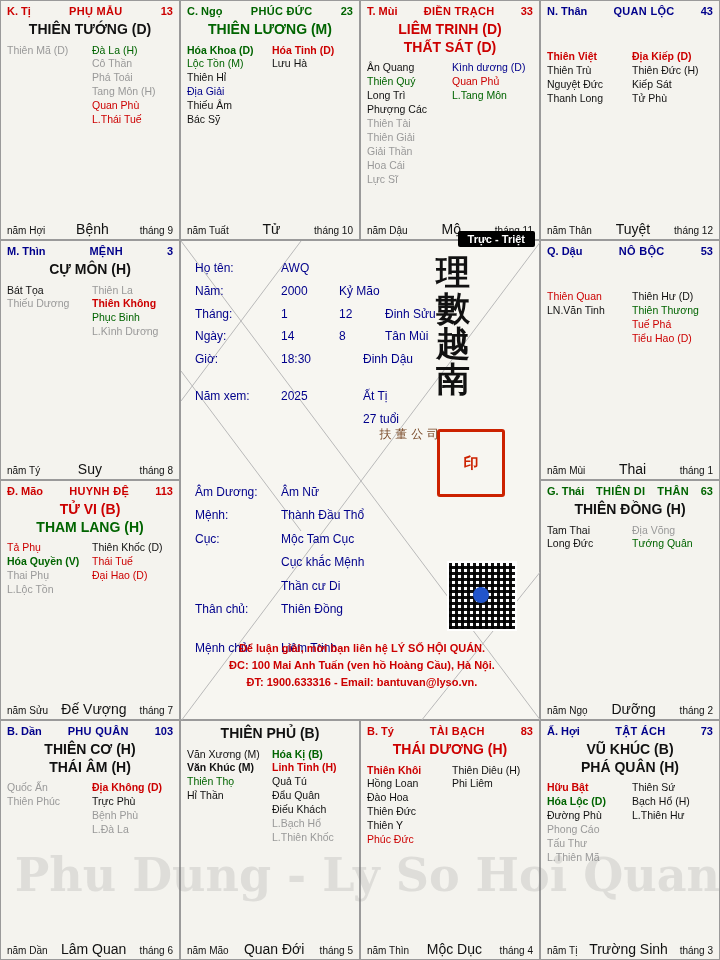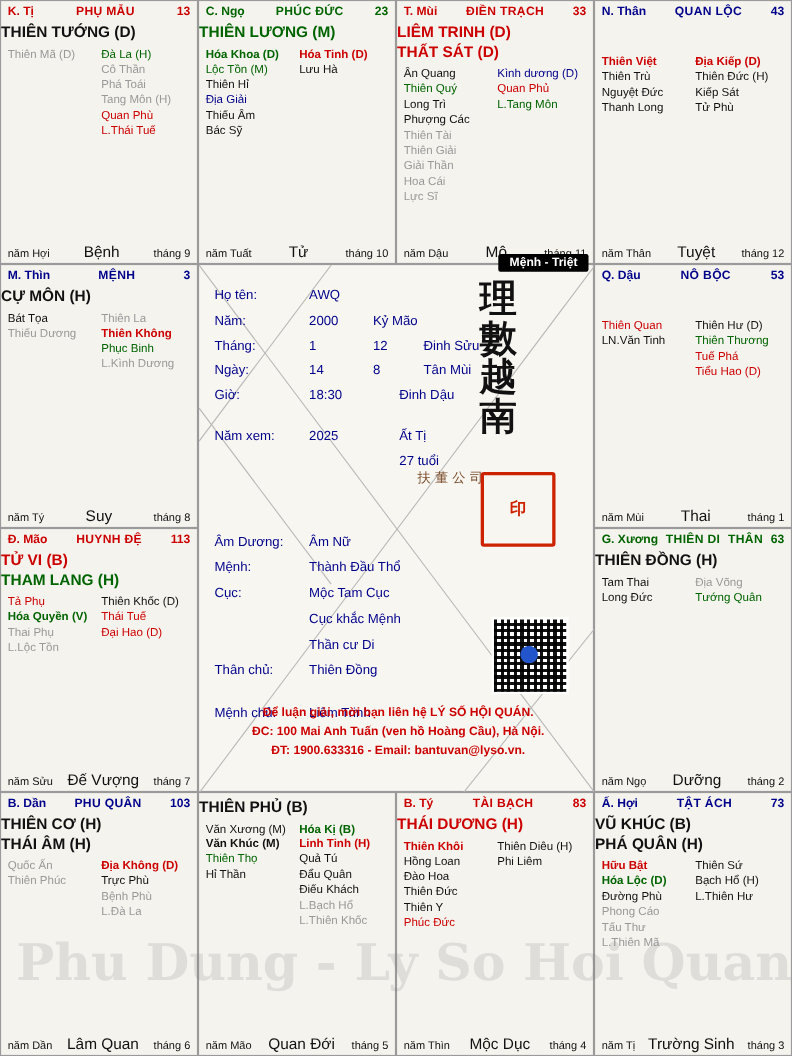--- a/index.html
+++ b/index.html
@@ -29,21 +29,21 @@
     display:flex;justify-content:space-between;align-items:baseline;
     padding:4px 6px 0 6px;
     font-size:11px;font-weight:bold;
   }
   .hdr .chi{color:#00008b;}
   .hdr .cung{color:#00008b;letter-spacing:.3px;}
   .hdr .num{color:#00008b;}
   .cell.red .hdr .chi,.cell.red .hdr .cung,.cell.red .hdr .num{color:#cc0000;}
   .cell.green .hdr .chi,.cell.green .hdr .cung,.cell.green .hdr .num{color:#006400;}
   .maintitle{
-    font-weight:bold;font-size:14px;margin-top:4px;line-height:1.25;
+    text-align:center;font-weight:bold;font-size:14px;margin-top:4px;line-height:1.25;
   }
   .maintitle .l1{display:block;}
   .maintitle .l2{display:block;}
   .cols{
     display:flex;gap:4px;padding:5px 6px 0 6px;
   }
   .col{flex:1;min-width:0;}
   .star{line-height:1.33;white-space:nowrap;font-size:10.5px;}
   .b{font-weight:bold;}
   .footer{
@@ -283,21 +283,21 @@
     <svg class="lines" viewBox="0 0 360 480">
       <g stroke="#b9b9b9" stroke-width="1" fill="none">
         <line x1="0" y1="0" x2="360" y2="480"></line>
         <line x1="360" y1="0" x2="0" y2="480"></line>
         <line x1="120" y1="0" x2="0" y2="160"></line>
         <line x1="0" y1="130" x2="120" y2="290"></line>
         <line x1="240" y1="480" x2="360" y2="330"></line>
       </g>
     </svg>
 
-    <div class="tuan">Mệnh - Triệt</div>
+    <div class="tuan">Trực - Triệt</div>
 
     <div class="info">
       <div class="row">
         <span class="lbl">Họ tên:</span>
         <span class="v2">AWQ</span>
       </div>
       <div class="row">
         <span class="lbl">Năm:</span>
         <span class="v1">2000</span>
         <span class="v2">Kỷ Mão</span>
@@ -431,21 +431,21 @@
     </div>
     <div class="footer">
       <span>năm Sửu</span>
       <span class="mid">Đế Vượng</span>
       <span>tháng 7</span>
     </div>
   </div>
 
   <div class="cell green">
     <div class="hdr">
-      <span class="chi">G. Xương</span>
+      <span class="chi">G. Thái</span>
       <span class="cung">THIÊN DI</span>
       <span class="cung">THÂN</span>
       <span class="num">63</span>
     </div>
     <div class="maintitle c-black">
       <span class="l1">THIÊN ĐỒNG (H)</span>
     </div>
     <div class="cols">
       <div class="col">
         <div class="star c-black">Tam Thai</div>

